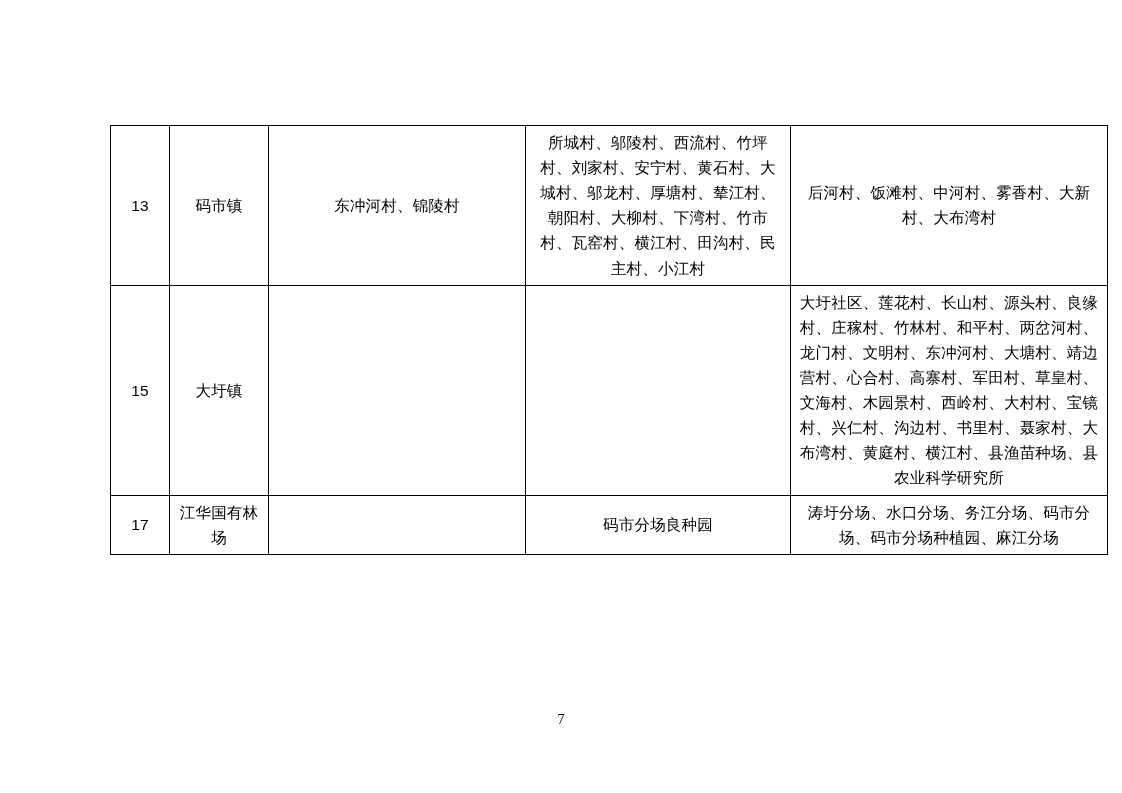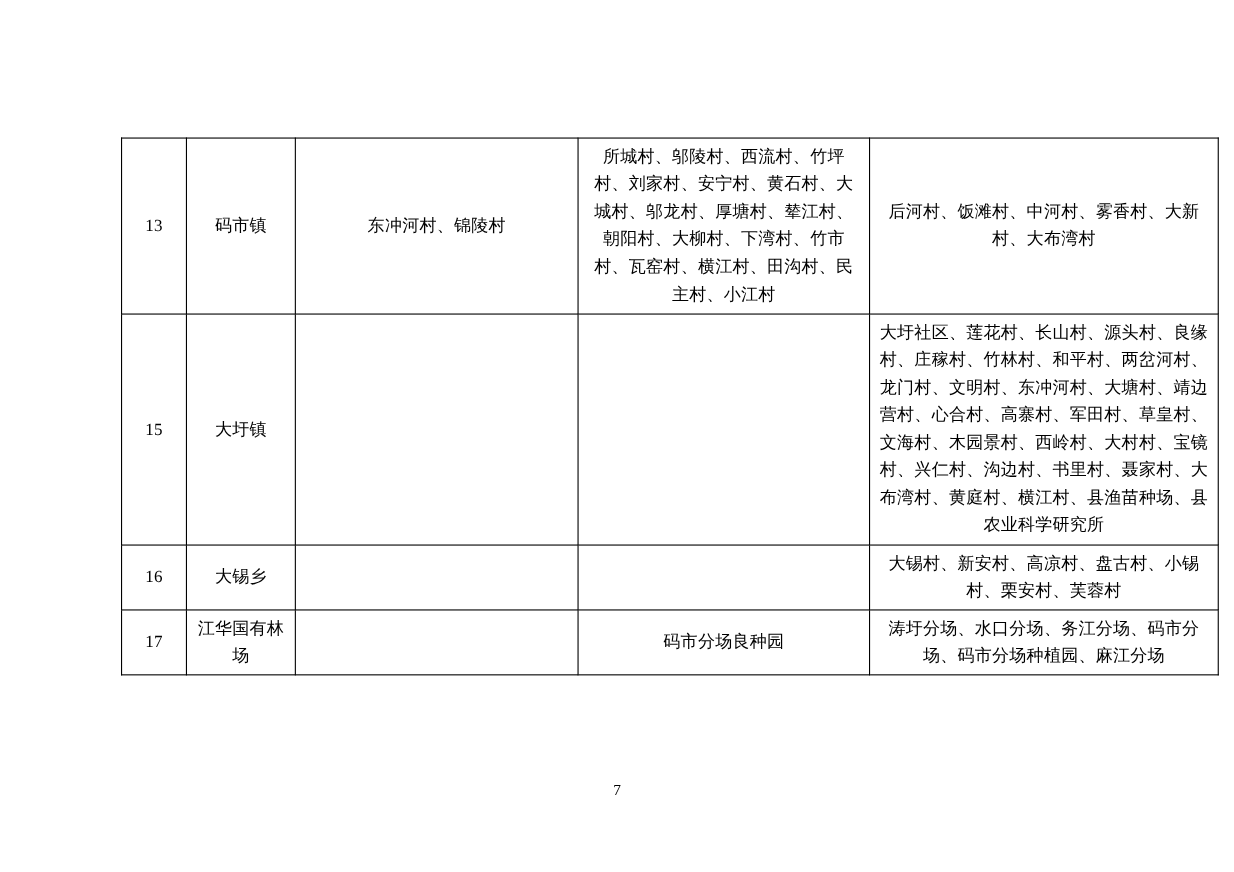--- a/index.html
+++ b/index.html
@@ -33,21 +33,21 @@
     table-layout: fixed;
     width: 912px;
   }
   table.doc-table td {
     border: 1px solid #000000;
     padding: 4px 8px;
     font-size: 15.5px;
     line-height: 1.62;
     vertical-align: middle;
     text-align: center;
-    font-family: Liberation Serif, serif;
+    font-family: Liberation Sans, sans-serif;
     letter-spacing: 0.2px;
   }
   td.col-idx { width: 42px; }
   td.col-town { width: 82px; }
   td.col-b { width: 240px; }
   td.col-c { width: 248px; }
   td.col-d { width: 300px; }
 
   td.just {
     text-align: justify;
@@ -80,27 +80,20 @@
           <td class="col-d just">后河村、饭滩村、中河村、雾香村、大新村、大布湾村</td>
         </tr>
         <tr>
           <td class="col-idx">15</td>
           <td class="col-town">大圩镇</td>
           <td class="col-b just"></td>
           <td class="col-c just"></td>
           <td class="col-d just">大圩社区、莲花村、长山村、源头村、良缘村、庄稼村、竹林村、和平村、两岔河村、龙门村、文明村、东冲河村、大塘村、靖边营村、心合村、高寨村、军田村、草皇村、文海村、木园景村、西岭村、大村村、宝镜村、兴仁村、沟边村、书里村、聂家村、大布湾村、黄庭村、横江村、县渔苗种场、县农业科学研究所</td>
         </tr>
         <tr>
-          <td class="col-idx">16</td>
-          <td class="col-town">大锡乡</td>
-          <td class="col-b just"></td>
-          <td class="col-c just"></td>
-          <td class="col-d just">大锡村、新安村、高凉村、盘古村、小锡村、栗安村、芙蓉村</td>
-        </tr>
-        <tr>
           <td class="col-idx">17</td>
           <td class="col-town">江华国有林场</td>
           <td class="col-b just"></td>
           <td class="col-c just">码市分场良种园</td>
           <td class="col-d just">涛圩分场、水口分场、务江分场、码市分场、码市分场种植园、麻江分场</td>
         </tr>
       </tbody>
     </table>
   </div>
 

